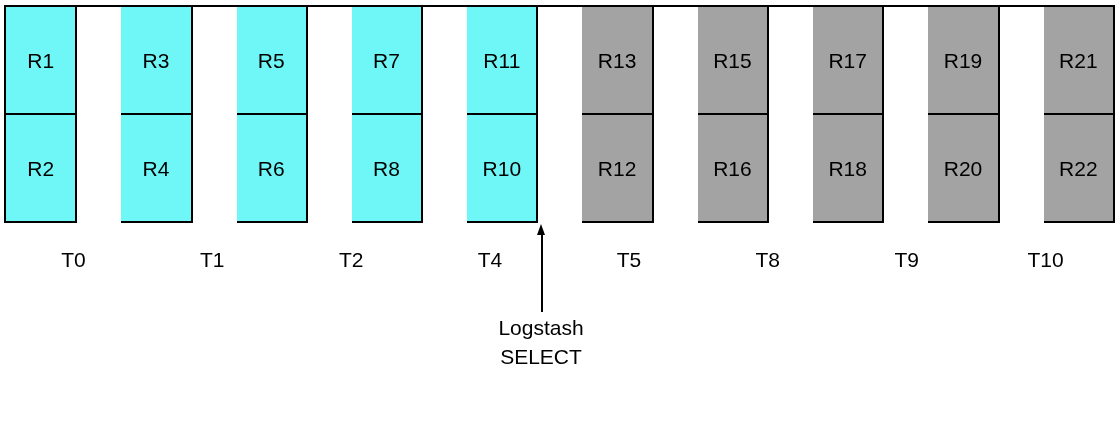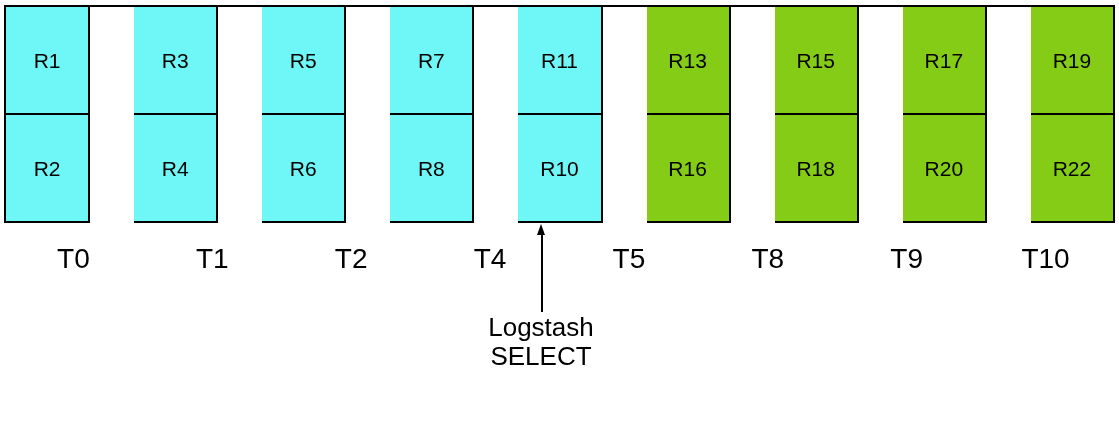--- a/index.html
+++ b/index.html
@@ -45,21 +45,21 @@
     flex: 1 1 0;
     border-right: 2px solid #000000;
     border-bottom: 2px solid #000000;
     box-sizing: border-box;
     display: flex;
     align-items: center;
     justify-content: center;
     font-size: 21px;
     line-height: 1;
     letter-spacing: 0px;
-    background: #84cc16;
+    background: #a3a3a3;
     color: #000000;
     user-select: none;
   }
   .cell.selected {
     background: #6ff7f7;
   }
 
   
   .axis {
     position: absolute;
@@ -67,21 +67,21 @@
     top: 243px;
     width: 1111px;
     height: 32px;
     display: flex;
   }
   .axis-label {
     flex: 1 1 0;
     display: flex;
     align-items: center;
     justify-content: center;
-    font-size: 28px;
+    font-size: 21px;
     line-height: 1;
     color: #000000;
     user-select: none;
   }
 
   
   .callout-arrow {
     position: absolute;
     left: 537px;
     top: 224px;
@@ -107,21 +107,21 @@
     border-bottom: 11px solid #000000;
   }
 
   
   .callout-text {
     position: absolute;
     left: 391px;
     top: 313px;
     width: 300px;
     text-align: center;
-    font-size: 26px;
+    font-size: 21px;
     line-height: 29px;
     color: #000000;
     user-select: none;
   }
   .callout-line {
     display: block;
     white-space: nowrap;
   }
 </style>
 </head>
@@ -152,37 +152,43 @@
         </div>
       <div class="cell">
           <span>R15</span>
         </div>
       <div class="cell">
           <span>R17</span>
         </div>
       <div class="cell">
           <span>R19</span>
         </div>
+      <div class="cell">
+          <span>R21</span>
+        </div>
     </div>
 
     <div class="grid-row">
       <div class="cell selected">
           <span>R2</span>
         </div>
       <div class="cell selected">
           <span>R4</span>
         </div>
       <div class="cell selected">
           <span>R6</span>
         </div>
       <div class="cell selected">
           <span>R8</span>
         </div>
       <div class="cell selected">
           <span>R10</span>
+        </div>
+      <div class="cell">
+          <span>R12</span>
         </div>
       <div class="cell">
           <span>R16</span>
         </div>
       <div class="cell">
           <span>R18</span>
         </div>
       <div class="cell">
           <span>R20</span>
         </div>

